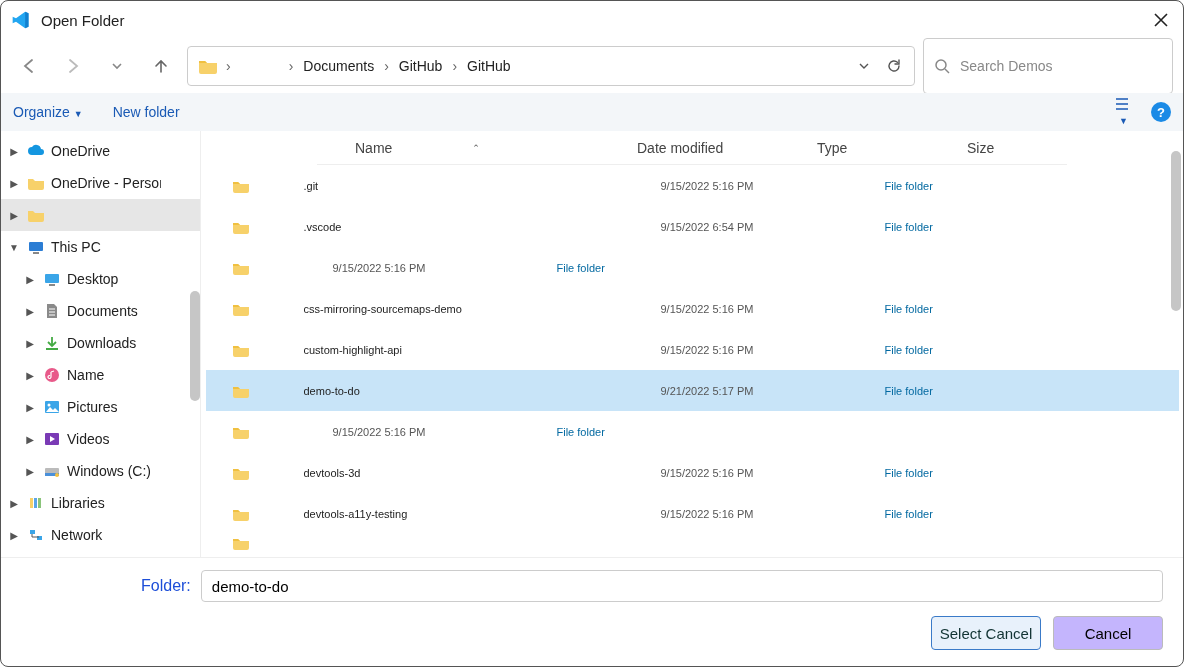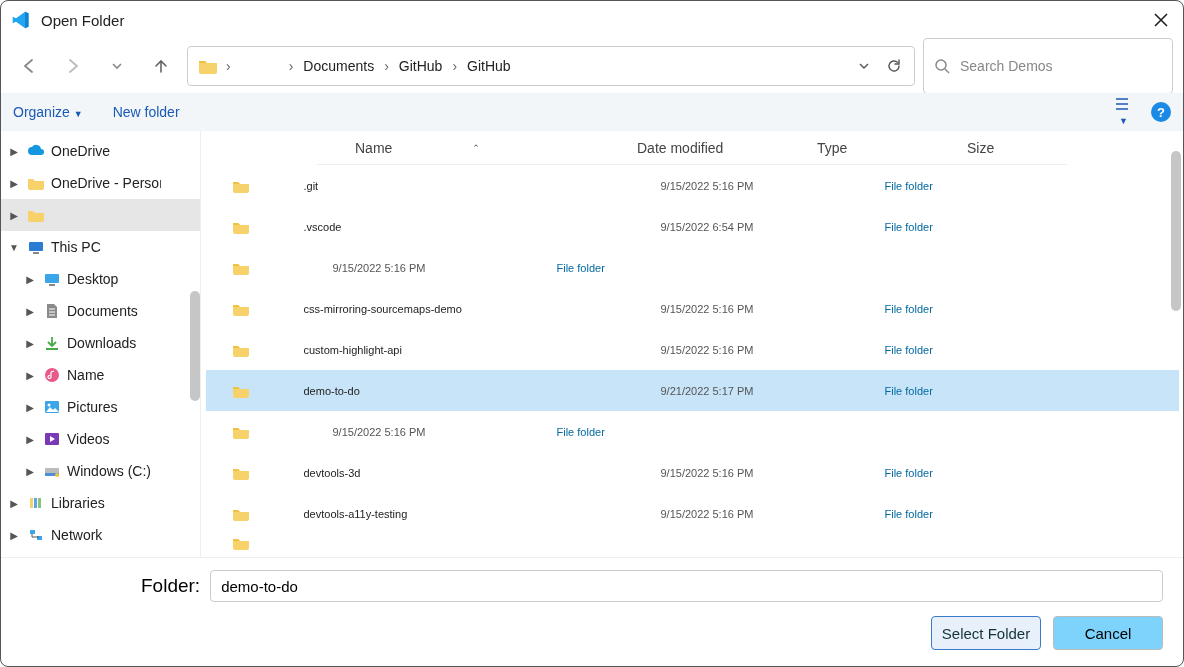--- a/index.html
+++ b/index.html
@@ -52,24 +52,24 @@
 .row.selected { background:#c8e4f8; }
 .row .fico { margin-left:26px; margin-right:10px; }
 .row .rname { width:284px; }
 .row .rdate { width:180px; color:#555;margin-left:29px; }
 .row .rtype { width:150px; color:#0369a1; }
 .row .rsize { width:100px; color:#555; }
 .row.cut { height:18px; overflow:hidden; align-items:flex-start; padding-top:2px; }
 
 .footer { border-top:1px solid #eee; padding: 12px 20px 16px 20px; display:flex; flex-direction:column; gap:14px;}
 .folder-row { display:flex; align-items:center; gap:10px; }
-.folder-row label { font-size:19px; color:#000000; padding-left:120px; }
+.folder-row label { font-size:16px; color:#1d4ed8; padding-left:120px; }
 .folder-input { flex:1; height:32px; border:1px solid #ccc; border-radius:4px; padding:0 10px; font-size:15px; }
 .btn-row { display:flex; justify-content:flex-end; gap:12px; }
-.btn { min-width:110px; height:34px; border:1px solid #bbb; border-radius:4px; background:#7dd3fc; font-size:15px; cursor:pointer; }
+.btn { min-width:110px; height:34px; border:1px solid #bbb; border-radius:4px; background:#c4b5fd; font-size:15px; cursor:pointer; }
 .btn.primary { background:#e8f1fb; border-color:#3a7ac8; color:#133; }
 
 svg { display:block; }
 </style>
 </head>
 <body>
 
 <div class="titlebar">
   <span class="vs-icon">
     <svg viewBox="0 0 24 24" width="20" height="20">
@@ -423,16 +423,16 @@
     <div class="list-scroll-ind"></div>
   </div>
 </div>
 
 <div class="footer">
   <div class="folder-row">
     <label>Folder:</label>
     <input class="folder-input" value="demo-to-do" style="">
   </div>
   <div class="btn-row">
-    <button class="btn primary">Select Folder</button>
+    <button class="btn primary">Select Cancel</button>
     <button class="btn">Cancel</button>
   </div>
 </div>
 
 </body></html>

